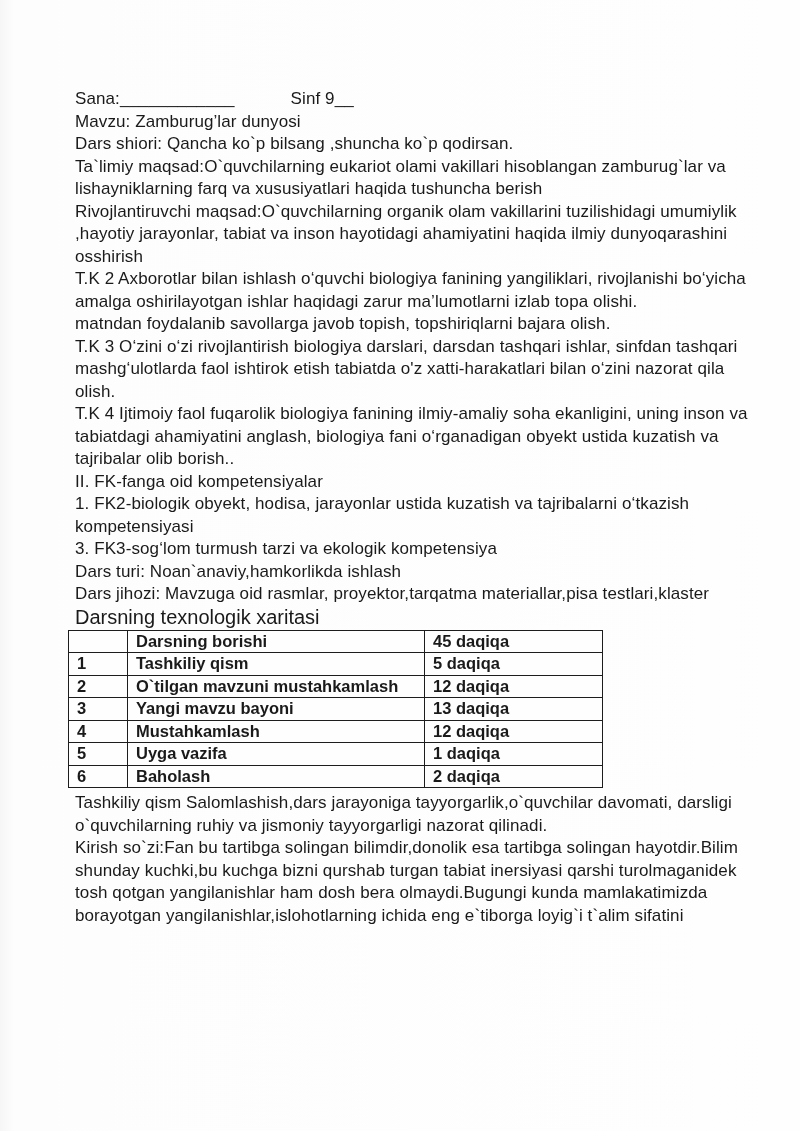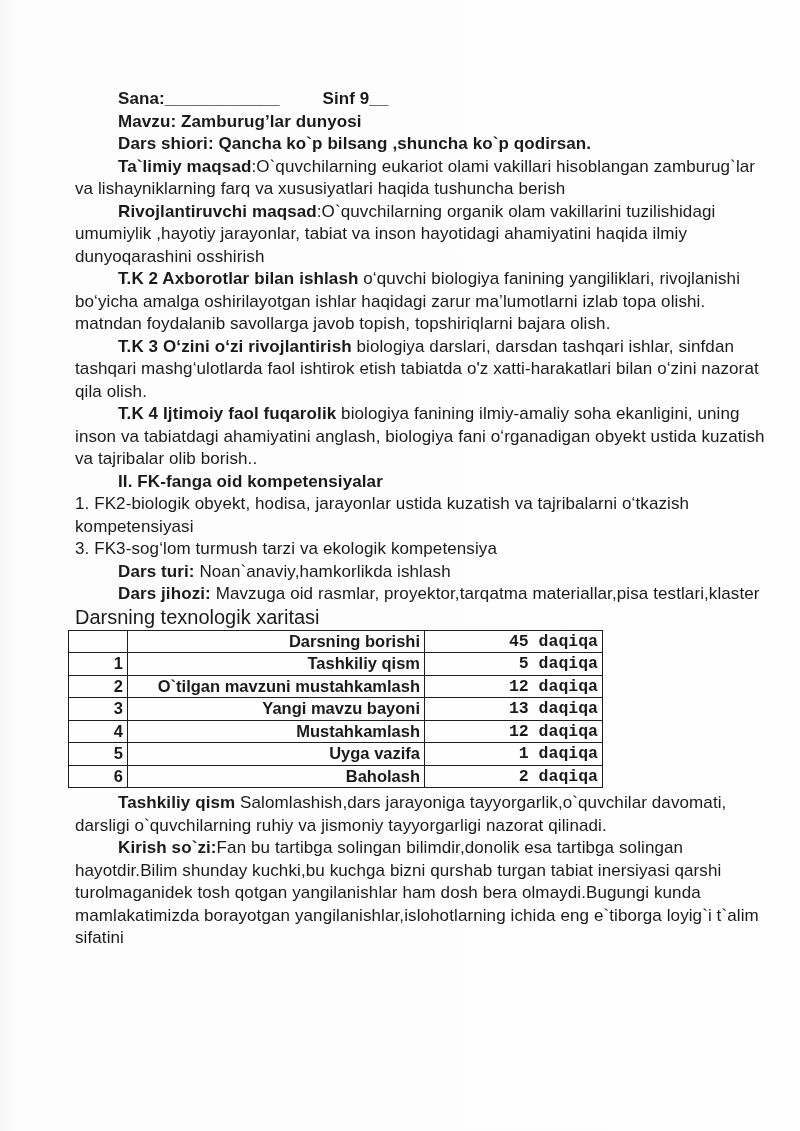--- a/index.html
+++ b/index.html
@@ -21,46 +21,46 @@
     top: 88px;
     left: 75px;
     width: 692px;
   }
   p.line {
     margin: 0;
     font-size: 17px;
     line-height: 22.5px;
     letter-spacing: 0.1px;
   }
-  p.line b { font-weight: 700; margin-left: 43px; }
+  p.line b { font-weight: 400; }
   .sinf { margin-left: 56px; text-align: center; }
   p.small-line {
     margin: 2px 0 4px 0;
     font-size: 20px;
     line-height: 18px;
   }
   table.schedule {
     border-collapse: collapse;
     margin-left: -7px;
     margin-bottom: 4px;
   }
   table.schedule td, table.schedule th {
     border: 1.4px solid #1d1d1d;
     font-size: 16.5px;
     font-weight: 700;
-    text-align: right;
+    text-align: left;
     height: 21.5px;
     padding: 0 4px 0 8px;
     line-height: 21px;
     vertical-align: middle;
     background: #fefefe;
   }
   table.schedule .c-num  { width: 46px; }
   table.schedule .c-step { width: 284px; }
-  table.schedule .c-time { width: 165px; font-family: Liberation Mono, monospace; }
+  table.schedule .c-time { width: 165px; }
 </style>
 </head>
 <body>
 
 <div class="page">
   <div class="doc">
 
     <p class="line"><b>Sana:____________</b><b class="sinf">Sinf  9__</b></p>
 
     <div id="paragraphs-top">

